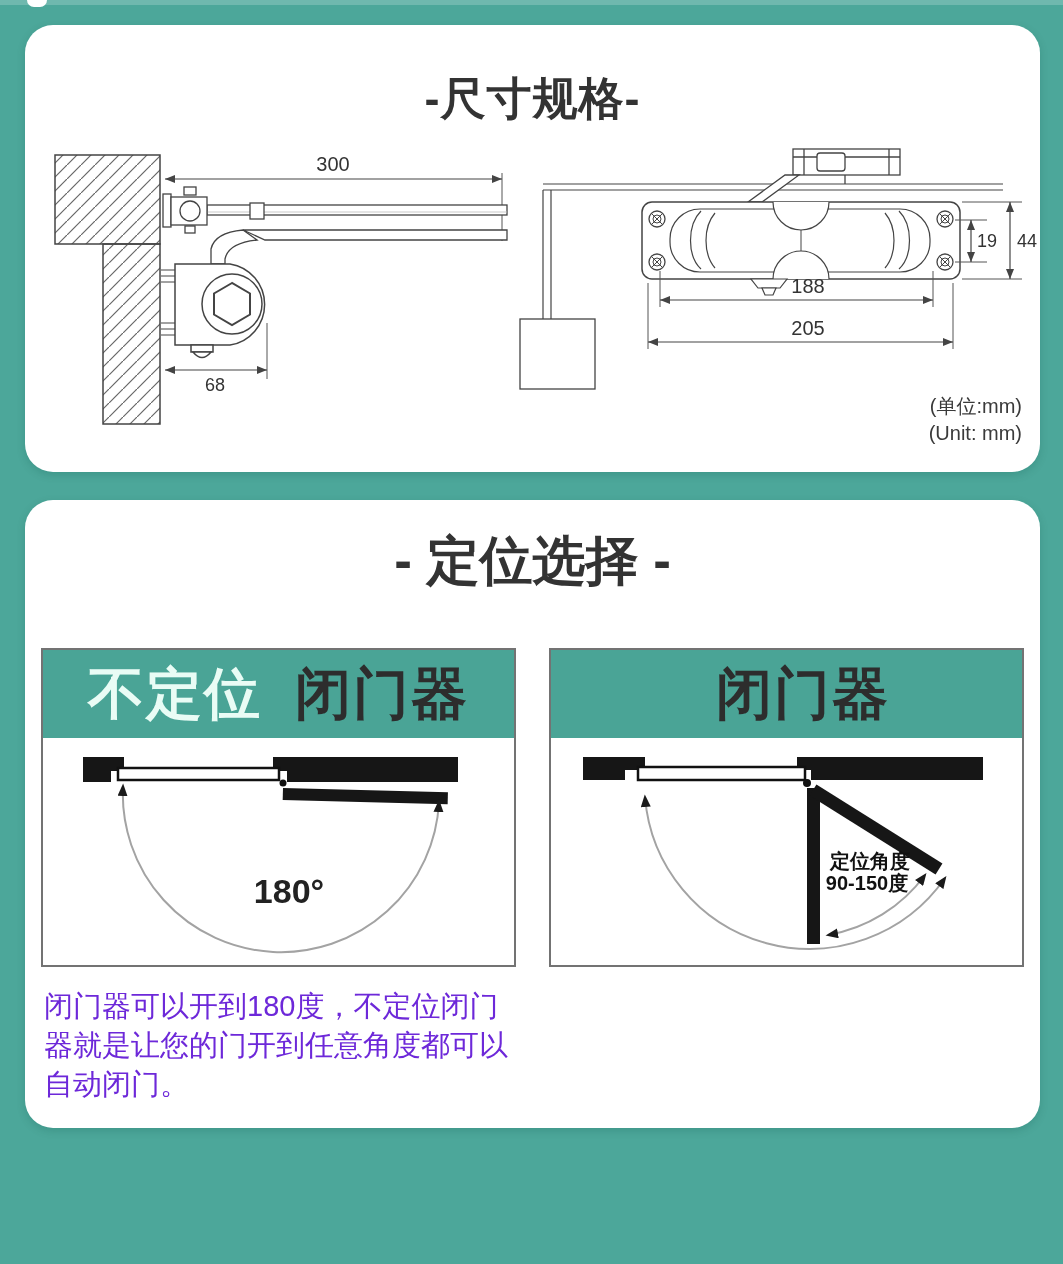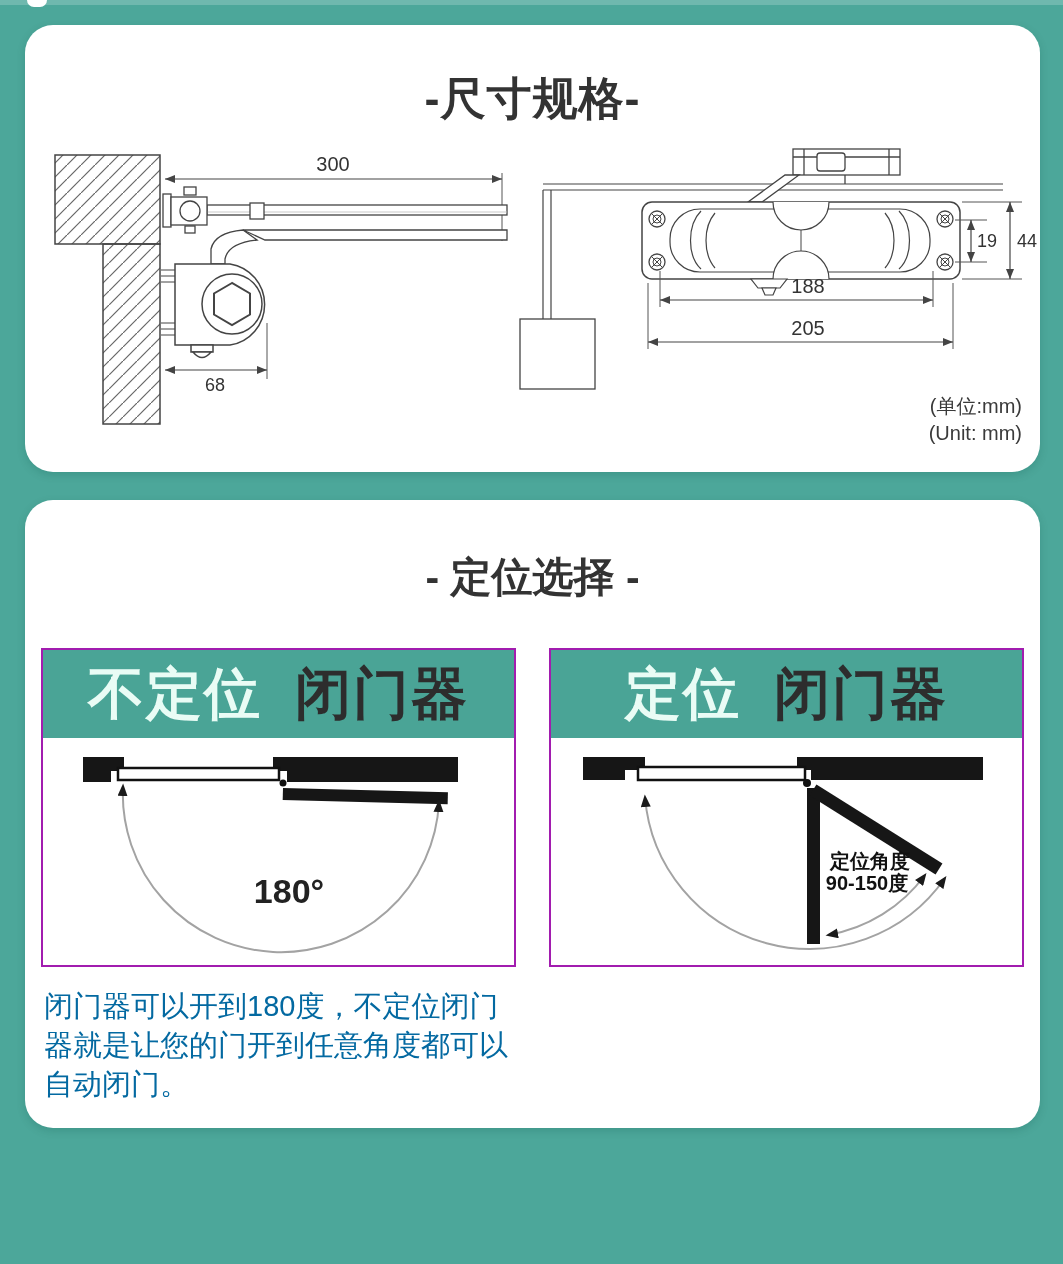--- a/index.html
+++ b/index.html
@@ -6,31 +6,31 @@
   .page{position:relative;width:1063px;height:1264px;background:#4CA79A;overflow:hidden;
         font-family:"Liberation Sans",sans-serif;}
   .top-sliver{position:absolute;top:0;left:0;width:100%;height:5px;background:rgba(255,255,255,.20);}
   .top-corner{position:absolute;top:0;left:27px;width:20px;height:7px;background:#fff;border-radius:0 0 8px 8px;}
   .card{position:absolute;left:25px;width:1015px;background:#fff;border-radius:28px;
         box-shadow:0 3px 9px rgba(0,70,60,.18);}
   .card1{top:25px;height:447px;}
   .card2{top:500px;height:628px;}
   .sec-title{margin:0;text-align:center;font-weight:bold;color:#333;}
   .card1 .sec-title{padding-top:44px;font-size:45px;letter-spacing:1px;}
-  .card2 .sec-title{padding-top:50px;font-size:41px;}
+  .card2 .sec-title{padding-top:26px;font-size:53px;}
   .drawing{position:absolute;top:112px;left:0;display:block;}
   .panels{position:absolute;top:148px;left:0;width:100%;display:flex;justify-content:center;gap:33px;}
   .panel{width:475px;}
-  .panel-box{border:2px solid #a21caf;background:#fff;}
+  .panel-box{border:2px solid #737373;background:#fff;}
   .panel-head{height:88px;background:#4AA496;display:flex;align-items:center;justify-content:center;
               font-size:56px;font-weight:bold;letter-spacing:2px;line-height:1;}
   .panel-head .hl{color:#E9FCF5;}
   .panel-head .rest{color:#2d2d2d;margin-left:33px;}
   .pdia{display:block;background:#fff;}
-  .desc{margin:20px 3px 11px;font-size:29px;line-height:39px;color:#0369a1;}
+  .desc{margin:20px 3px 11px;font-size:29px;line-height:39px;color:#6d28d9;}
   svg text{font-family:"Liberation Sans",sans-serif;}
   .dimtxt{font-size:20px;fill:#333;}
   .dimtxt-s{font-size:18px;fill:#333;}
   .unittxt{font-size:20px;fill:#3a3a3a;}
   .angletxt{font-size:34px;font-weight:bold;fill:#222;}
   .postxt{font-size:20px;font-weight:bold;fill:#111;}
 </style>
 </head>
 <body>
 
@@ -219,21 +219,20 @@
             <path d="M80,48 A158,158 0 0 0 396,64" fill="none" stroke="#a3a3a3" stroke-width="2" marker-start="url(#arcArr)" marker-end="url(#arcArr)"></path>
             <text class="angletxt" x="246" y="165" text-anchor="middle">180°</text>
           </svg>
         </div>
         <p class="desc">闭门器可以开到180度，不定位闭门器就是让您的门开到任意角度都可以自动闭门。</p>
       </div>
 
       <div class="panel">
         <div class="panel-box">
           <div class="panel-head">
-            <span class="hl">定位</span>
               <span class="rest">闭门器</span>
           </div>
           <svg class="pdia" width="471" height="227" viewBox="0 0 471 227">
             <path d="M32,19 h62 v13 h-20 v10 h-42 z" fill="#161616"></path>
             <path d="M246,19 h186 v23 h-172 v-10 h-14 z" fill="#161616"></path>
             <rect x="87" y="29" width="167" height="13" fill="#fff" stroke="#111" stroke-width="2.5"></rect>
             <circle cx="256" cy="45" r="4" fill="#111"></circle>
             <rect x="256" y="50" width="13" height="156" fill="#161616"></rect>
             <line x1="262" y1="52" x2="388" y2="131" stroke="#161616" stroke-width="13"></line>
             <path d="M94,59 A165,165 0 0 0 394,140" fill="none" stroke="#a3a3a3" stroke-width="2" marker-start="url(#arcArr)" marker-end="url(#arcArr)"></path>

